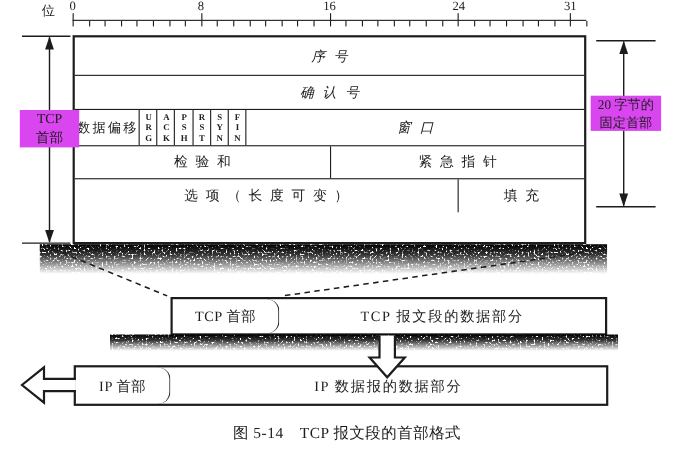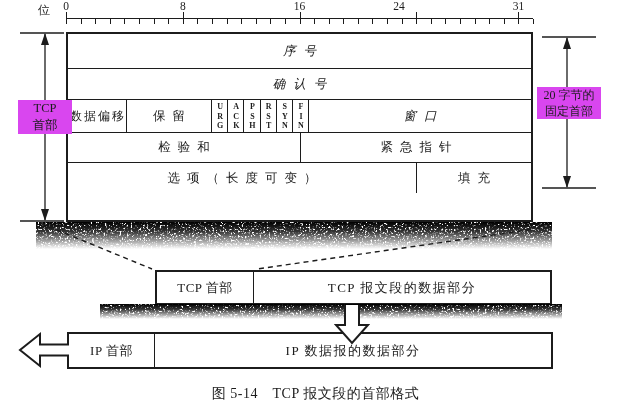--- a/index.html
+++ b/index.html
@@ -36,21 +36,21 @@
     flex:1 1 0;box-sizing:border-box;border-right:1px solid #1c1c1c;
     display:flex;align-items:center;justify-content:center;
     writing-mode:vertical-lr;text-orientation:upright;
     font-size:8px;font-weight:700;letter-spacing:0.5px;line-height:1;
   }
   .flag:last-child{border-right:none;}
   
   .seg-box{position:absolute;border:2px solid #1c1c1c;box-sizing:border-box;display:flex;background:#fff;z-index:1;}
   .seg-box.tcp{left:155px;top:270px;width:397px;height:35px;}
   .seg-box.ip{left:67px;top:332px;width:486px;height:37px;}
-  .seg-head{box-sizing:border-box;border-right:1.5px solid #1c1c1c;display:flex;align-items:center;justify-content:center;font-size:13px;letter-spacing:0.5px;}
+  .seg-head{box-sizing:border-box;border-right:1.5px solid #1c1c1c;display:flex;align-items:center;justify-content:center;font-size:13px;letter-spacing:0.5px;border-radius:11px;}
   .seg-box.tcp .seg-head{width:97px;}
   .seg-box.ip .seg-head{width:86px;text-align:center;}
   .seg-data{flex:1;display:flex;align-items:center;justify-content:center;font-size:13px;letter-spacing:1.5px;}
   
   .bracket-label{position:absolute;z-index:4;background:#d946ef;text-align:center;font-size:12.5px;line-height:1.35;}
   .bracket-label.left{left:18px;top:100px;width:54px;}
   .bracket-label.right{left:537px;top:87px;width:64px;font-size:12px;}
   
   .caption{position:absolute;left:0;right:0;top:385px;text-align:center;font-size:14px;letter-spacing:0.5px;z-index:2;}
   
@@ -97,35 +97,34 @@
       <div class="tick" style="left: 437.81px;"></div>
       <div class="tick" style="left: 452.41px;"></div>
       <div class="tick" style="left: 467px;"></div>
       <div class="uptick" style="left: 0px;"></div>
       <span class="rlabel" style="left: 0px;">0</span>
       <div class="uptick" style="left: 116.75px;"></div>
       <span class="rlabel" style="left: 116.75px;">8</span>
       <div class="uptick" style="left: 233.5px;"></div>
       <span class="rlabel" style="left: 233.5px;">16</span>
       <div class="uptick" style="left: 350.25px;"></div>
-      <span class="rlabel" style="left: 333px;">24</span>
+      <span class="rlabel" style="left: 351px;">24</span>
       <div class="uptick" style="left: 452.41px;"></div>
       <span class="rlabel" style="left: 452.41px;">31</span>
     </div>
 
   <div class="hdr-table">
     <div class="trow" style="height:35px">
       <div class="tcell grow noline ls8">序号</div>
     </div>
     <div class="trow" style="height:31px">
       <div class="tcell grow noline ls8">确认号</div>
     </div>
     <div class="trow" style="height:33px">
       <div class="tcell offset" style="width:59px">数据偏移</div>
-      <div class="tcell" style="width:85px">保留</div>
       <div class="flags-wrap">
         <div class="flag">URG</div>
         <div class="flag">ACK</div>
         <div class="flag">PSH</div>
         <div class="flag">RST</div>
         <div class="flag">SYN</div>
         <div class="flag">FIN</div>
       </div>
       <div class="tcell grow noline ls8">窗口</div>
     </div>

